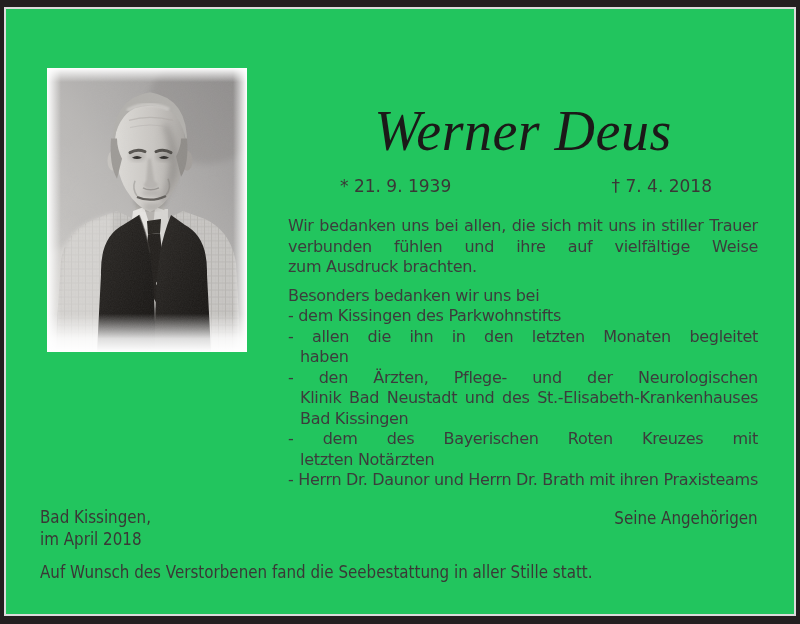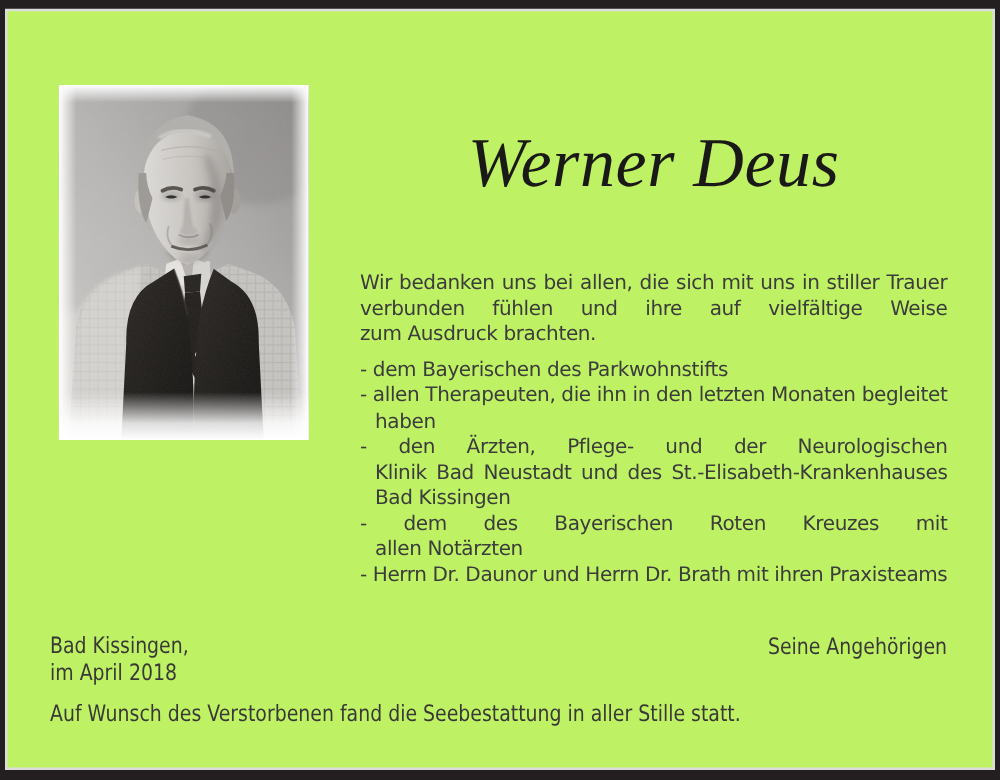--- a/index.html
+++ b/index.html
@@ -4,21 +4,21 @@
 <style>
   html,body{margin:0;padding:0;}
   body{
     width:800px;height:624px;overflow:hidden;position:relative;
     background:#231f20;
     font-family:"DejaVu Sans",sans-serif;
   }
   
   .card{
     position:absolute;left:6px;top:9px;right:6px;bottom:10px;
-    background:#bef264;
+    background:#22c55e;
     box-shadow:0 0 0 2px #dcdcdc;
   }
   
   .photo{
     position:absolute;left:41px;top:59px;width:200px;height:284px;
   }
   .photo svg{display:block;width:100%;height:100%;}
   
   .title{
     position:absolute;left:282px;top:90px;width:470px;
@@ -170,20 +170,24 @@
       <rect x="0" y="0" width="200" height="282" filter="url(#grainF)" opacity="0.16"></rect>
       <rect x="0" y="0" width="14" height="282" fill="url(#fadeL)"></rect>
       <rect x="186" y="0" width="14" height="282" fill="url(#fadeR)"></rect>
       <rect x="0" y="0" width="200" height="14" fill="url(#fadeT)"></rect>
       <rect x="0" y="244" width="200" height="38" fill="url(#fadeB)"></rect>
     </svg>
   </div>
 
   <div class="title">Werner Deus</div>
 
+  <div class="dates">
+    <span>* 21. 9. 1939</span>
+    <span>† 7. 4. 2018</span>
+  </div>
 
   <div class="body-block">
     <div>
         <div class="line just">
           <span>Wir</span>
           <span>bedanken</span>
           <span>uns</span>
           <span>bei</span>
           <span>allen,</span>
           <span>die</span>
@@ -199,26 +203,26 @@
           <span>fühlen</span>
           <span>und</span>
           <span>ihre</span>
           <span>auf</span>
           <span>vielfältige</span>
           <span>Weise</span>
         </div>
         <div class="line">zum Ausdruck brachten.</div>
       </div>
     <div class="pgap"></div>
+    <div class="line">Besonders bedanken wir uns bei</div>
     <div>
-        <div class="line">- dem Bayerischen des Parkwohnstifts</div>
+        <div class="line">- dem Kissingen des Parkwohnstifts</div>
         <div class="line just">
           <span>-</span>
           <span>allen</span>
-          <span>Therapeuten,</span>
           <span>die</span>
           <span>ihn</span>
           <span>in</span>
           <span>den</span>
           <span>letzten</span>
           <span>Monaten</span>
           <span>begleitet</span>
         </div>
         <div class="line ind">haben</div>
         <div class="line just">
@@ -241,21 +245,21 @@
         <div class="line ind">Bad Kissingen</div>
         <div class="line just">
           <span>-</span>
           <span>dem</span>
           <span>des</span>
           <span>Bayerischen</span>
           <span>Roten</span>
           <span>Kreuzes</span>
           <span>mit</span>
         </div>
-        <div class="line ind">allen Notärzten</div>
+        <div class="line ind">letzten Notärzten</div>
         <div class="line just">
           <span>-</span>
           <span>Herrn</span>
           <span>Dr.</span>
           <span>Daunor</span>
           <span>und</span>
           <span>Herrn</span>
           <span>Dr.</span>
           <span>Brath</span>
           <span>mit</span>

